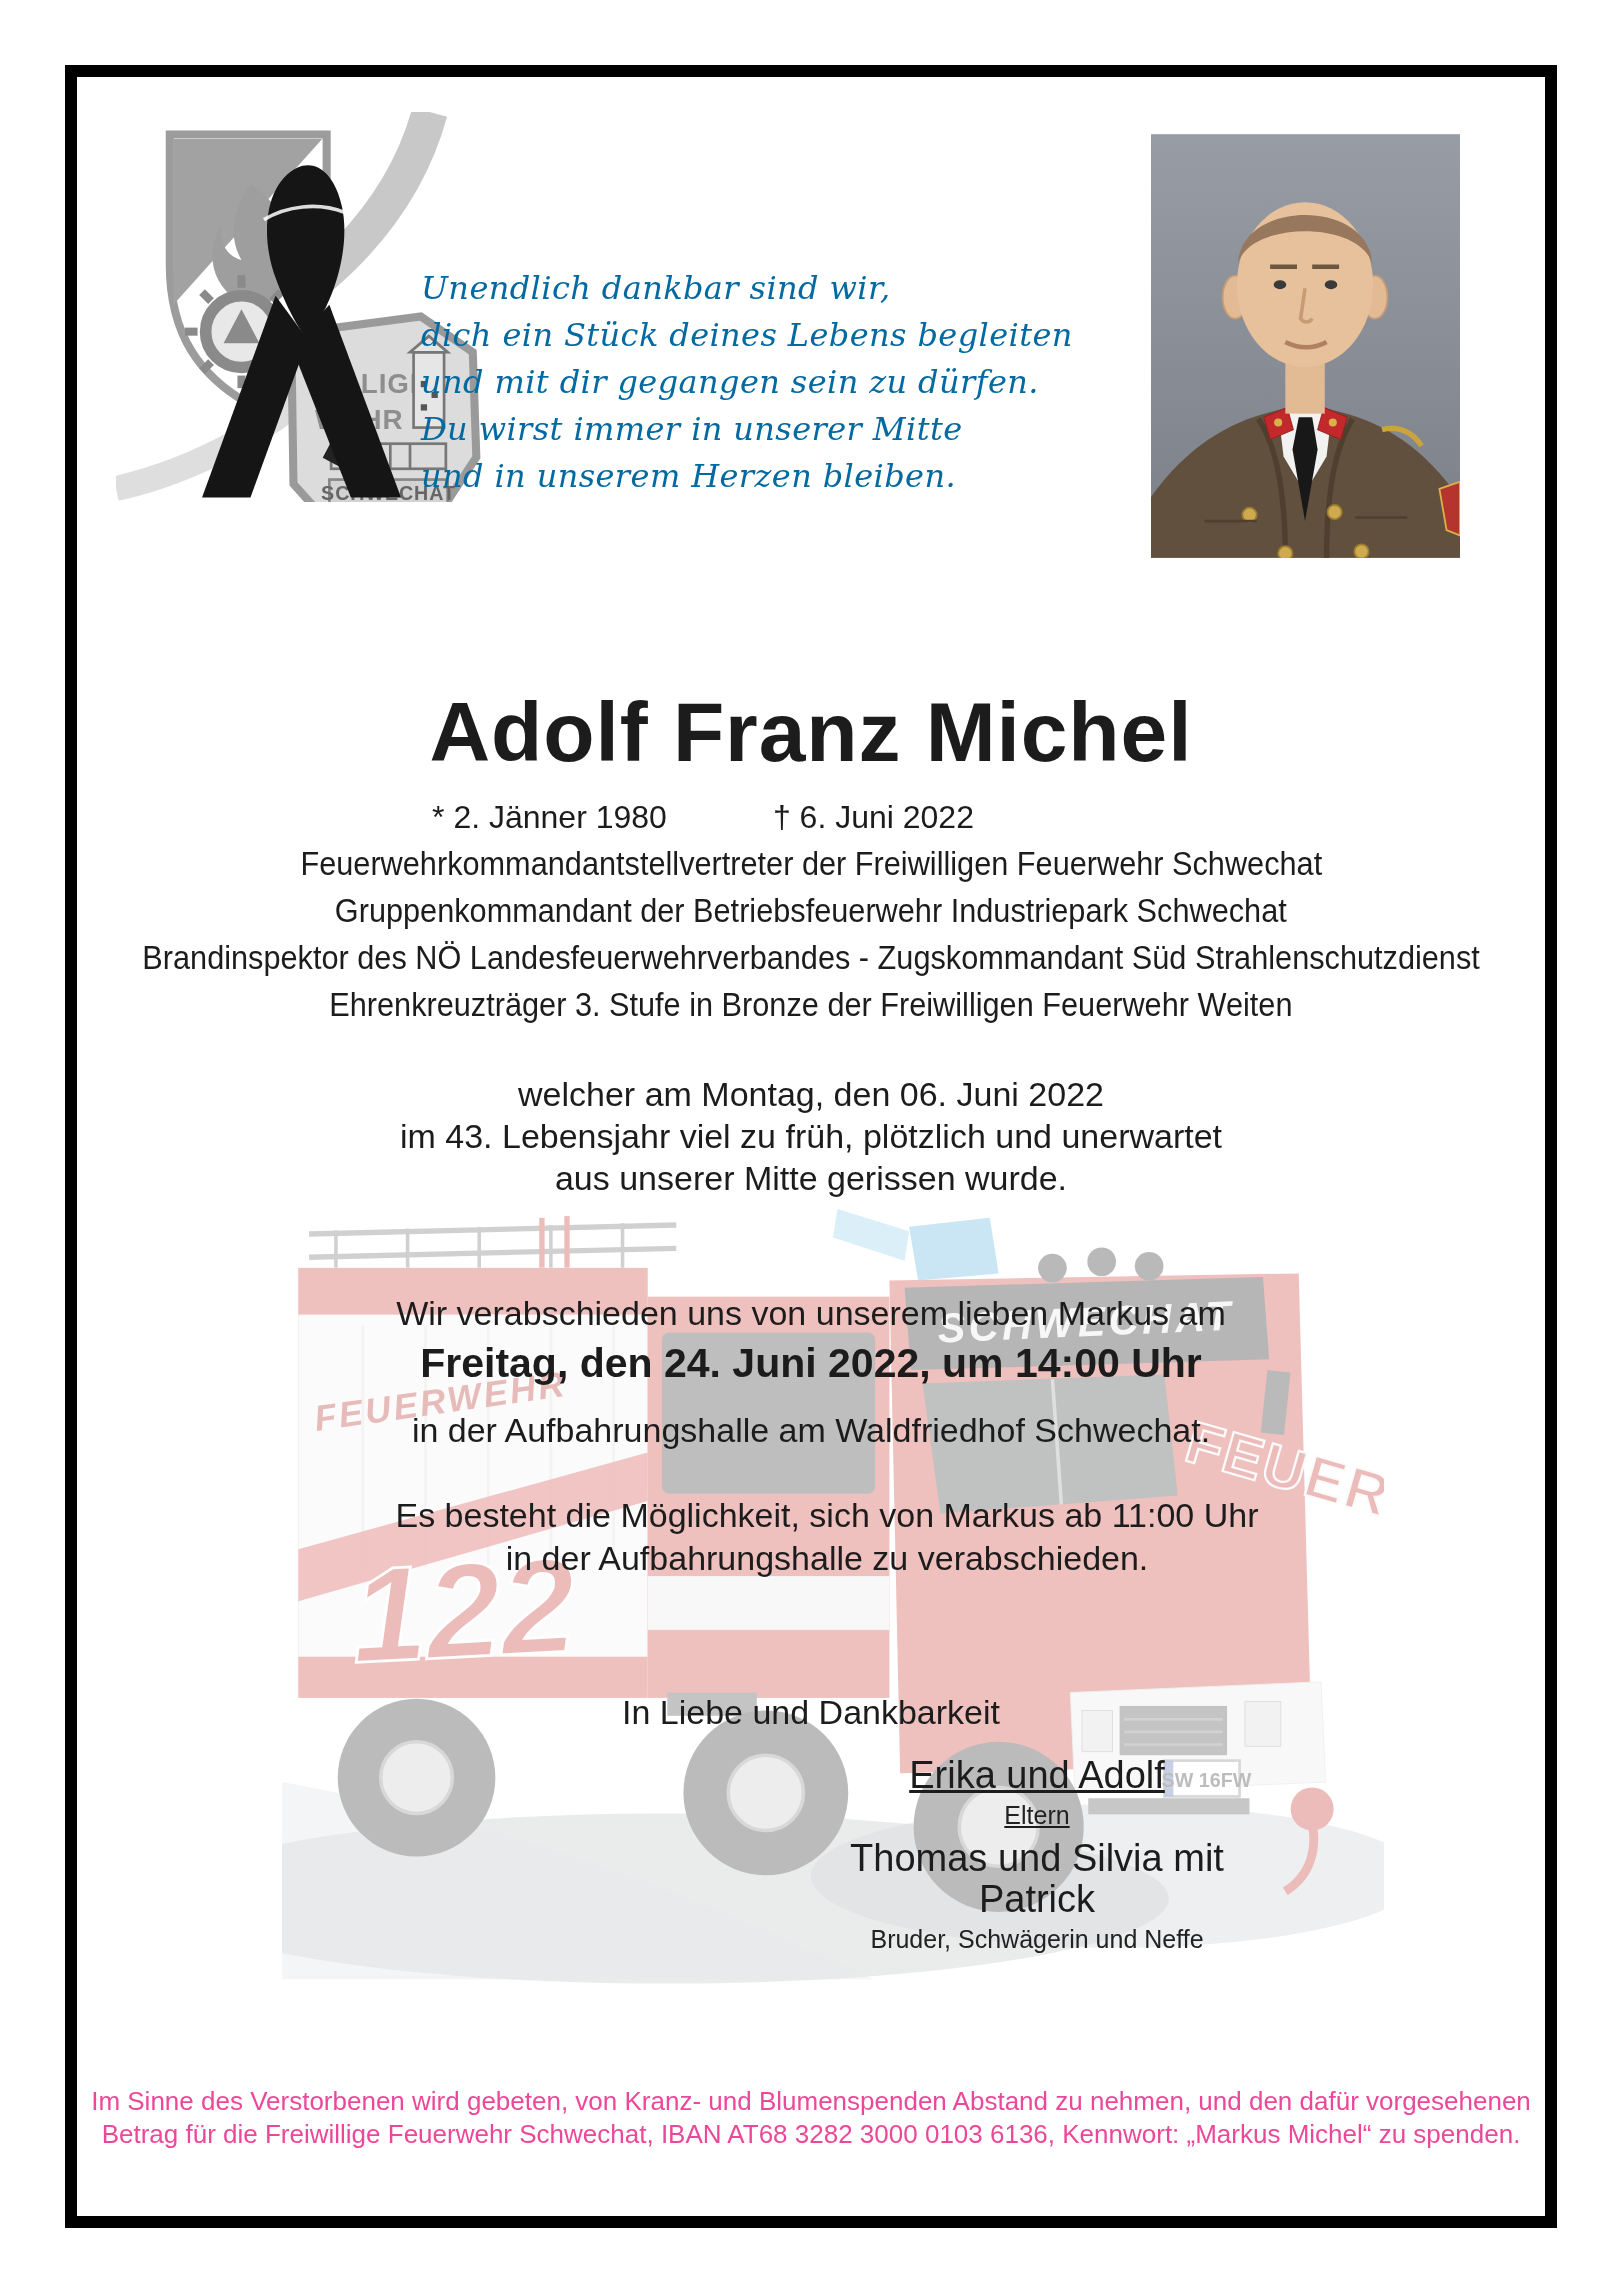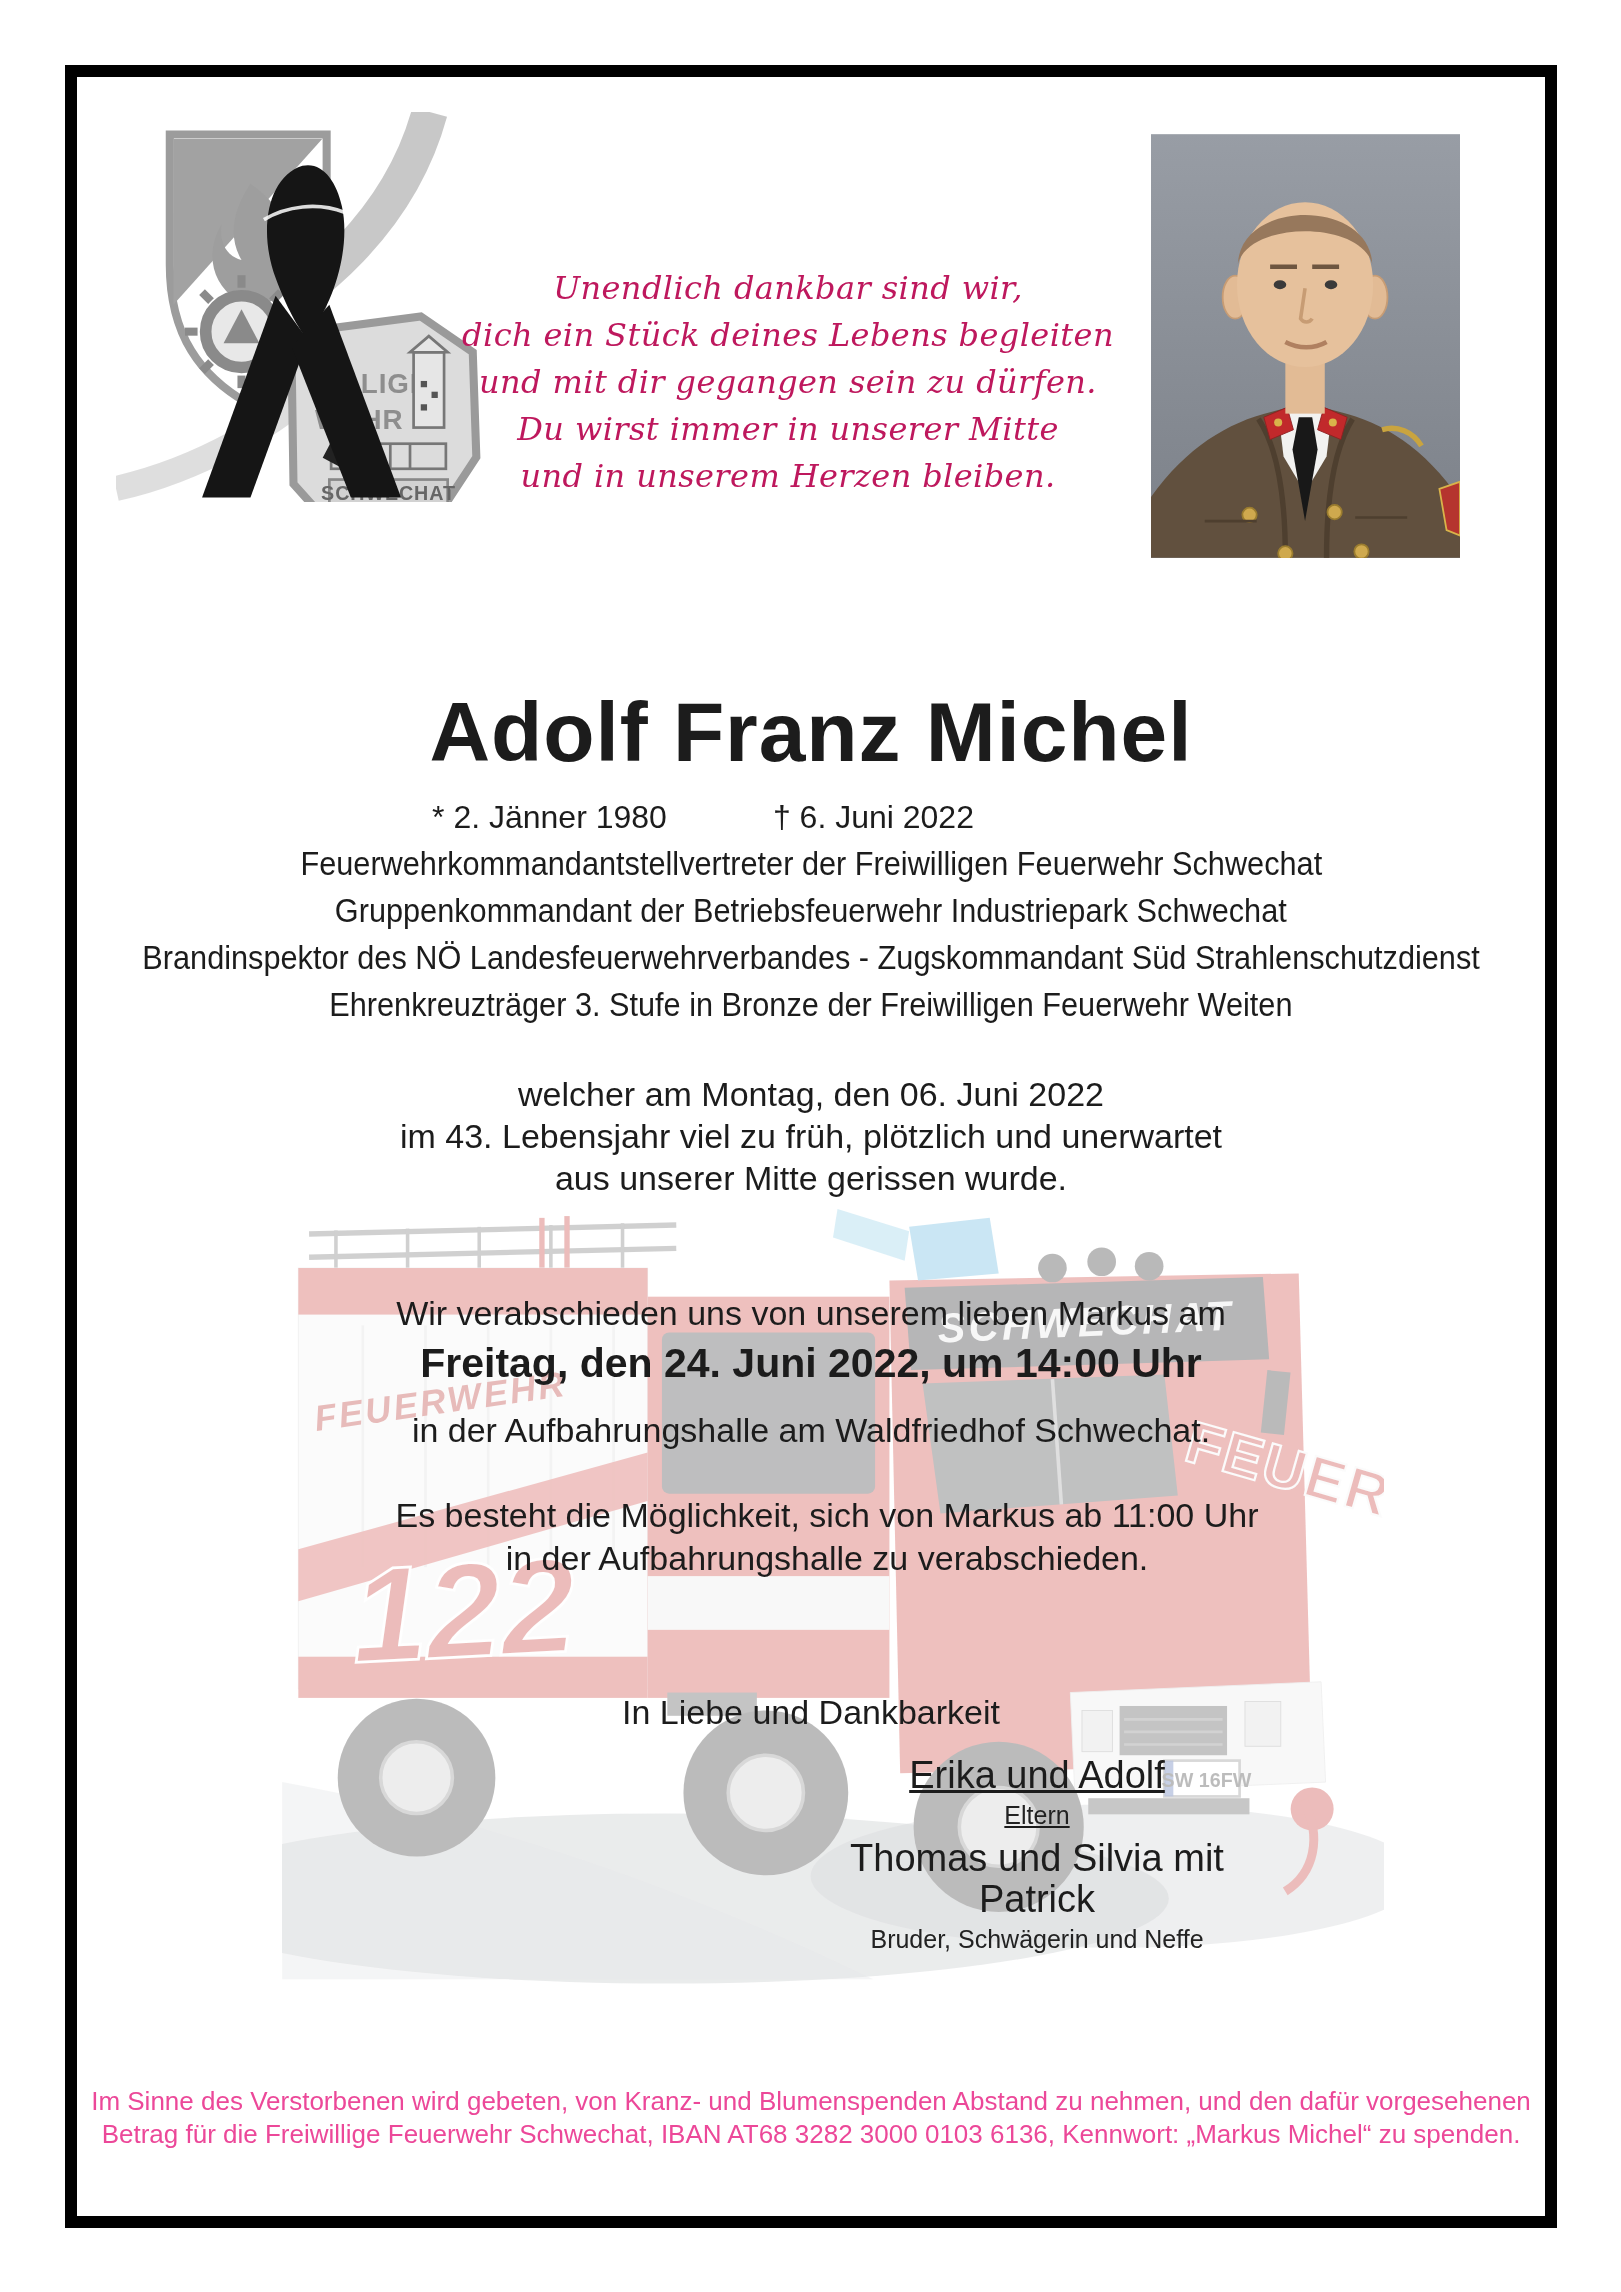--- a/index.html
+++ b/index.html
@@ -3,22 +3,22 @@
 <meta charset="utf-8">
 <style>
   html,body{margin:0;padding:0;background:#ffffff;}
   .page{
     position:relative;width:1622px;height:2293px;background:#ffffff;
     font-family:"Liberation Sans",sans-serif;color:#1c1c1c;overflow:hidden;
   }
   .frame{position:absolute;left:65px;top:65px;right:65px;bottom:65px;border:12.5px solid #000;}
   .band{position:absolute;left:0;width:1622px;text-align:center;}
   
-  .verse{position:absolute;left:421px;top:265px;width:734px;text-align:center;
-         font-family:"DejaVu Serif",serif;font-style:italic;font-size:32px;color:#be185d;}
+  .verse{position:absolute;left:421px;top:265px;width:734px;
+         font-family:"DejaVu Serif",serif;font-style:italic;font-size:32px;color:#0369a1;}
   .verse div{line-height:47px;letter-spacing:0.4px;}
   
   .rank{top:630px;font-size:48px;font-weight:bold;letter-spacing:0.9px;}
   .name{top:684px;font-size:84px;font-weight:bold;letter-spacing:0.9px;}
   .dates{position:absolute;left:0;top:799px;width:1406px;display:flex;justify-content:center;gap:106px;font-size:32px;}
   .roles{top:840px;}
   .roles div{line-height:47px;font-size:33px;}
   .roles span{display:inline-block;transform:scaleX(.93);transform-origin:50% 50%;}
   .para{top:1073px;}
   .para div{line-height:42px;font-size:34px;}

